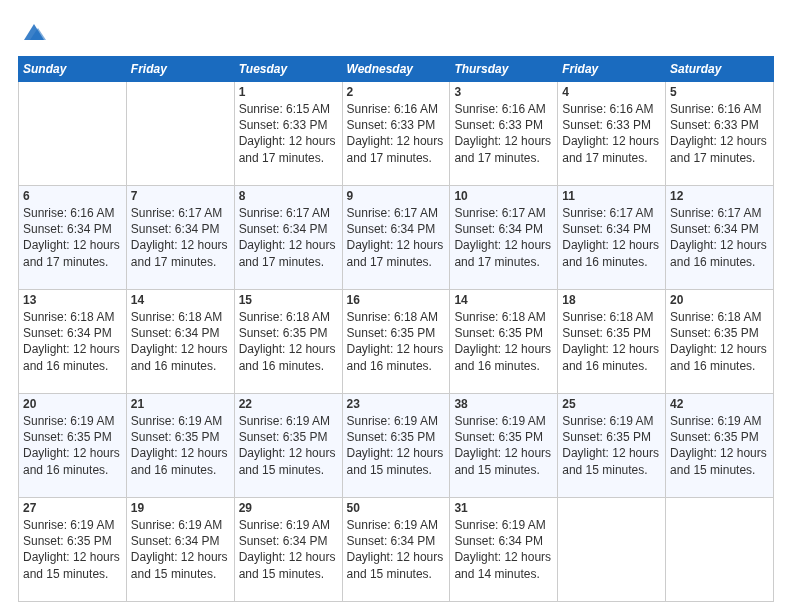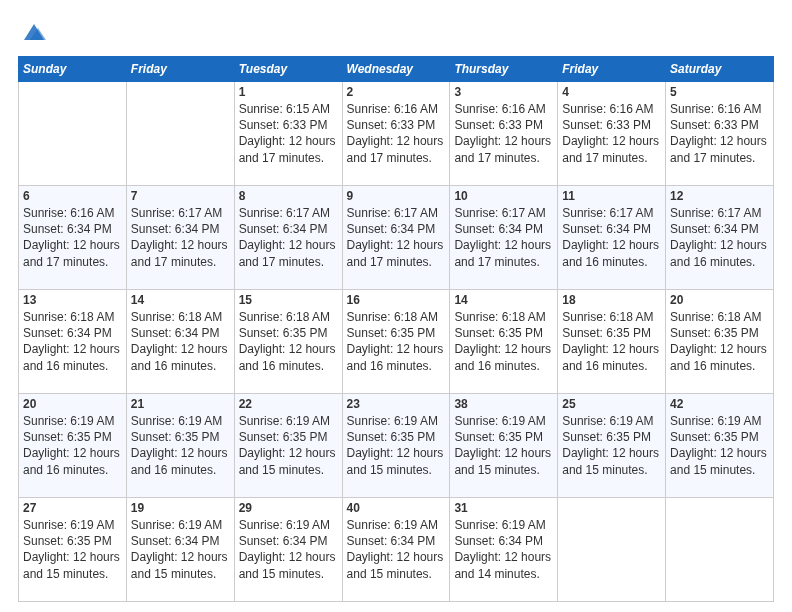--- a/index.html
+++ b/index.html
@@ -323,21 +323,21 @@
 Sunset: 6:34 PM
 Daylight: 12 hours and 15 minutes.</div>
           </td>
           <td>
             <span class="day-num">29</span>
             <div class="cell-info">Sunrise: 6:19 AM
 Sunset: 6:34 PM
 Daylight: 12 hours and 15 minutes.</div>
           </td>
           <td>
-            <span class="day-num">40</span>
+            <span class="day-num">50</span>
             <div class="cell-info">Sunrise: 6:19 AM
 Sunset: 6:34 PM
 Daylight: 12 hours and 15 minutes.</div>
           </td>
           <td>
             <span class="day-num">31</span>
             <div class="cell-info">Sunrise: 6:19 AM
 Sunset: 6:34 PM
 Daylight: 12 hours and 14 minutes.</div>
           </td>

